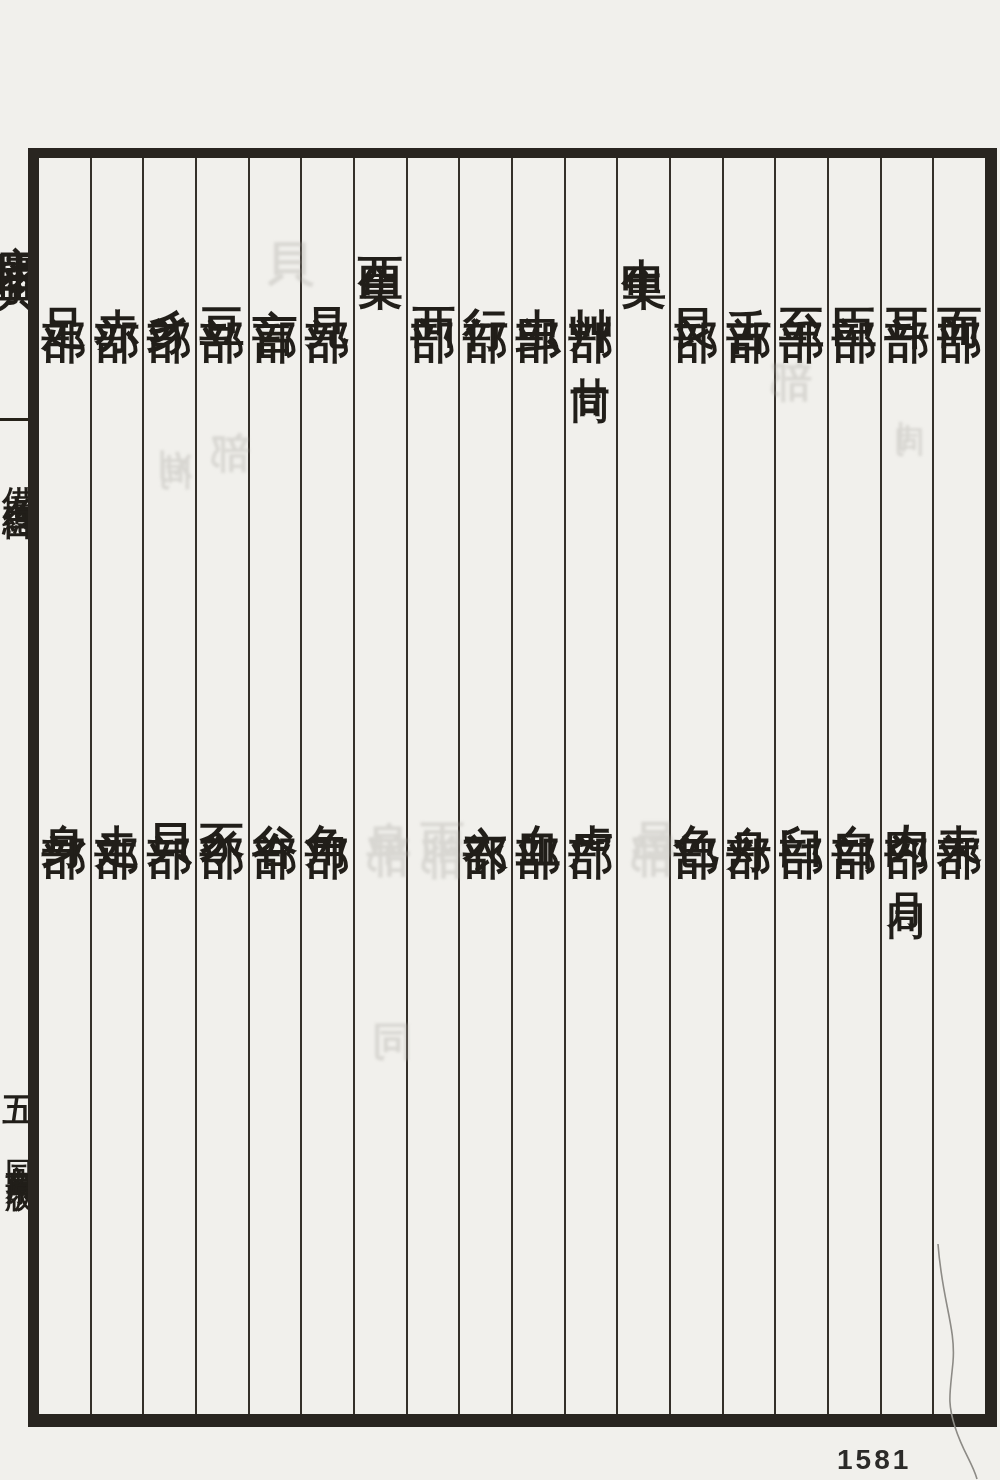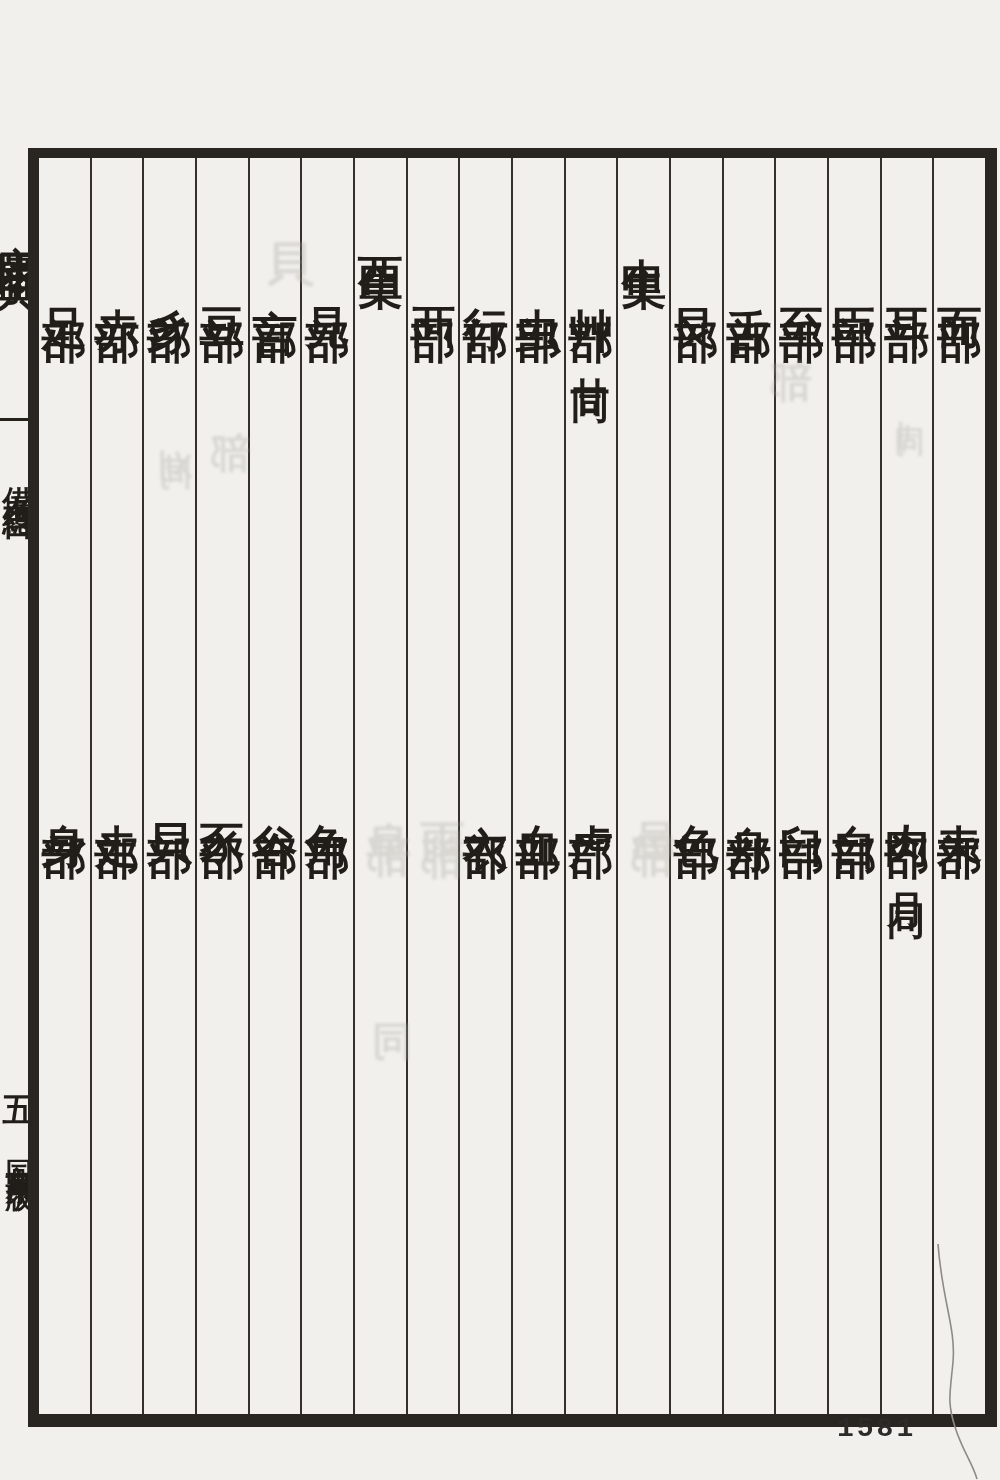--- a/index.html
+++ b/index.html
@@ -55,22 +55,22 @@
     position:absolute;
     writing-mode:vertical-rl; text-orientation:upright; font-weight:bold;
     color:#a8a6a0; opacity:.34;
     transform:scaleX(-1);
     filter:blur(1.6px);
     letter-spacing:9px; line-height:1.15;
   }
 
   
   .page-number {
-    position:absolute; left:837px; top:1413px;
-    font-family:Liberation Mono, monospace;
+    position:absolute; left:837px; top:1444px;
+    font-family:Liberation Sans, sans-serif;
     font-size:28px; font-weight:600; letter-spacing:3px; color:#2c2b29;
   }
   .hairline { position:absolute; left:0; top:0; pointer-events:none; }
 </style>
 </head>
 <body>
 
 <div class="margin-strip">
   <div class="vtext m-title">康熙字典</div>
   <div class="m-divider"></div>

